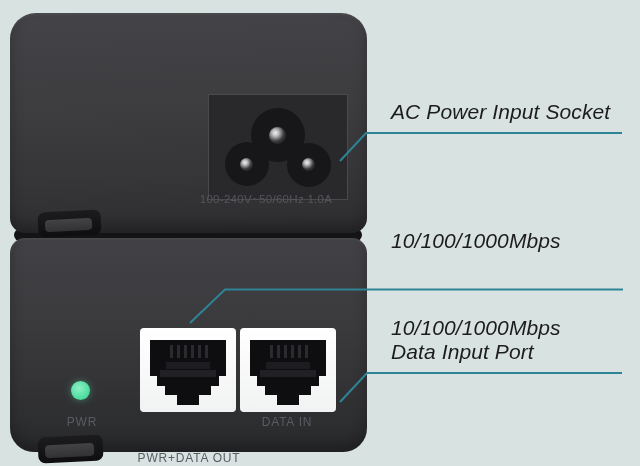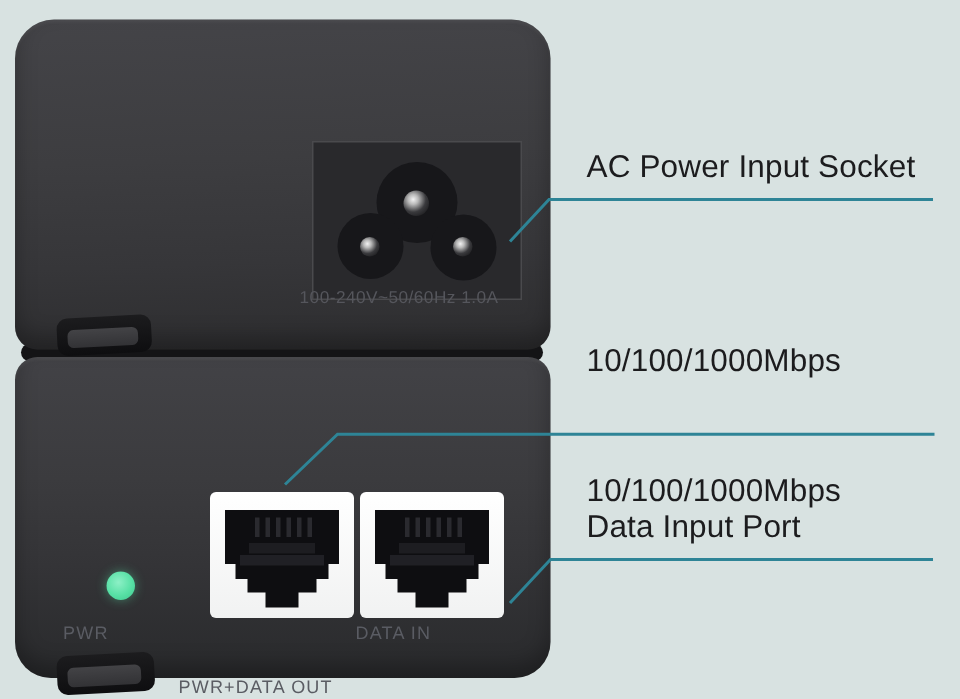--- a/index.html
+++ b/index.html
@@ -68,34 +68,34 @@
   }
   .port {
     position:absolute; top:328px; width:96px; height:84px;
     background:linear-gradient(180deg,#ffffff,#f1f2f2); border-radius:4px;
   }
   .port-left  { left:140px; }
   .port-right { left:240px; }
   .port svg { display:block; width:96px; height:84px; }
 
   .dev-label {
-    position:absolute; top:415px; text-align:left;
+    position:absolute; top:415px; text-align:center;
     font-size:12px; letter-spacing:0.8px; color:#5a5c63;
   }
   .lbl-pwr  { left:42px;  width:80px; }
   .lbl-out  { left:119px; width:140px;margin-top:36px; }
   .lbl-in   { left:237px; width:100px; }
 
   
   .lines { position:absolute; left:0; top:0; width:640px; height:466px; pointer-events:none; }
 
   
   .ann {
     position:absolute; left:391px; color:#1c1c1e;
-    font-size:21px; line-height:24px; letter-spacing:0.1px;
+    font-size:21px; line-height:24px; letter-spacing:0.1px;font-style:italic;
   }
   .ann1 { top:100px; }
   .ann2 { top:229px; }
   .ann3 { top:316px; }
 </style>
 </head>
 <body>
 
 <div class="canvas" style="background: rgb(216, 226, 225);">
 

